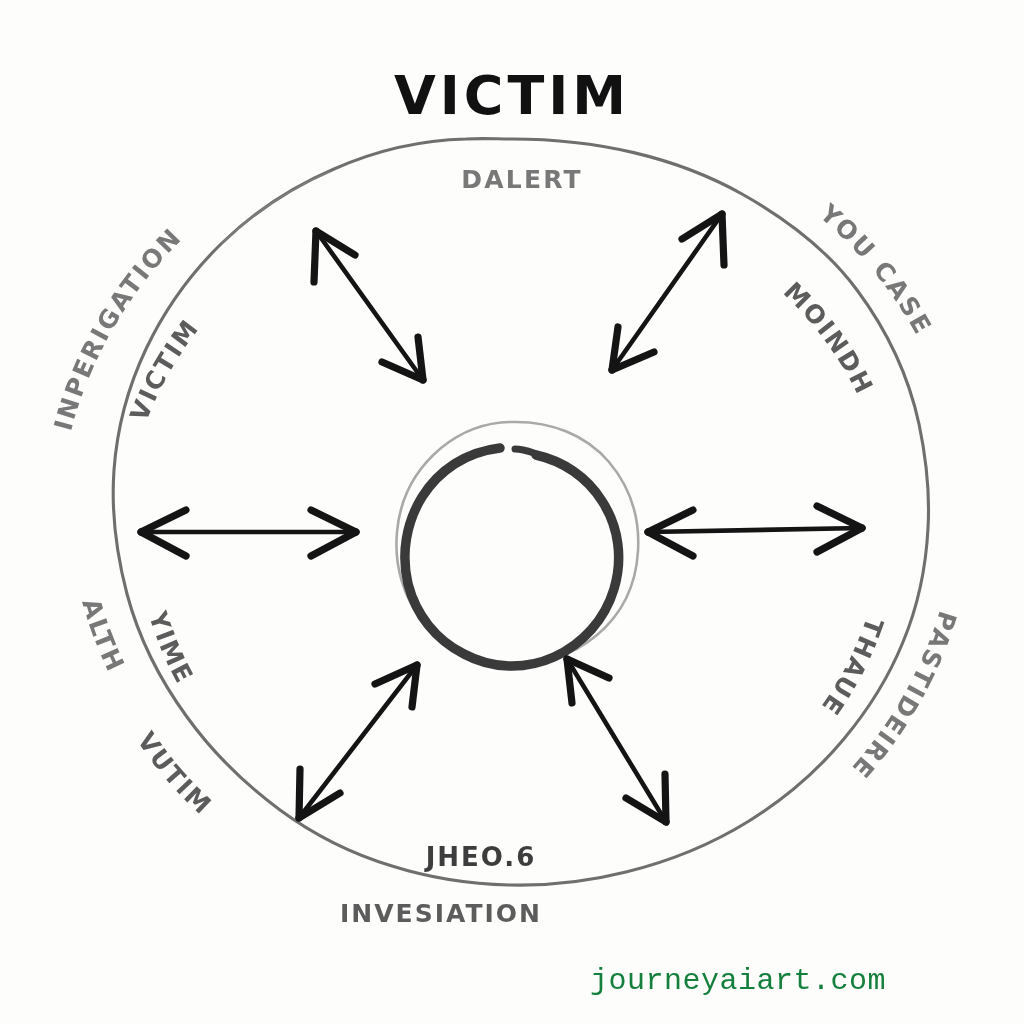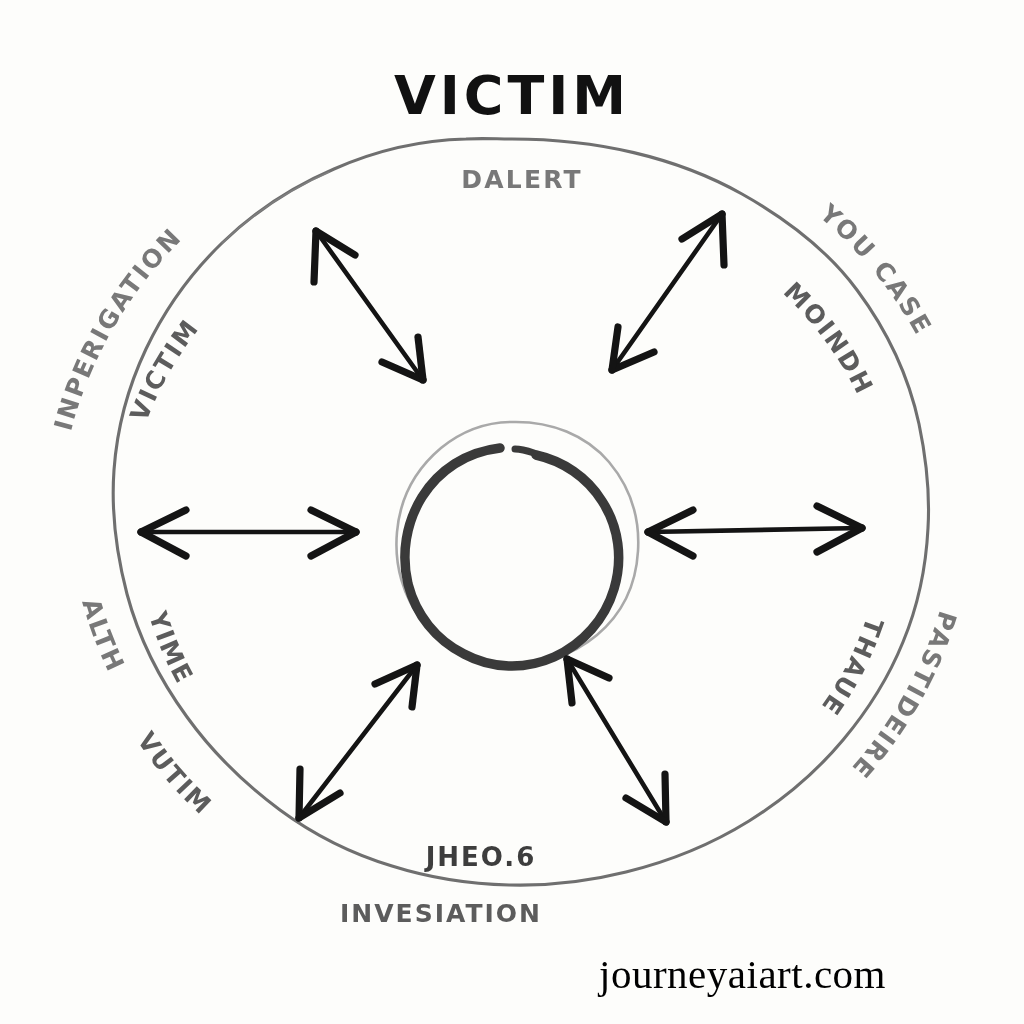--- a/index.html
+++ b/index.html
@@ -93,24 +93,24 @@
     fill: #3d3d3d;
     font-weight: 700;
     font-size: 26px;
     letter-spacing: 2px;
   }
 
   .watermark {
     position: absolute;
     right: 18px;
     bottom: 26px;
-    font-family: Liberation Serif, serif;
-    font-size: 41px;
+    font-family: Liberation Mono, monospace;
+    font-size: 30px;
     font-weight: 300;
-    color: #000000;
+    color: #15803d;
     letter-spacing: 0.5px;
     white-space: nowrap;
     user-select: none;
   }
 </style>
 </head>
 <body>
 
 <div id="stage">
 

